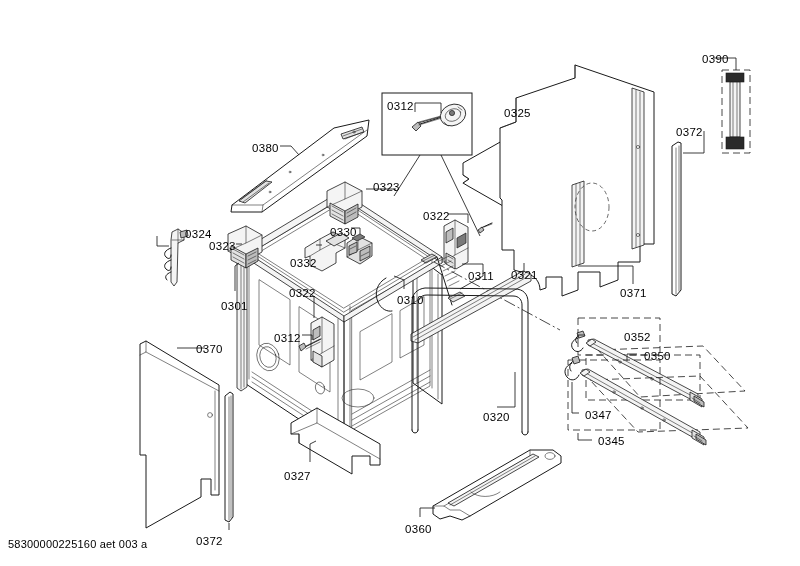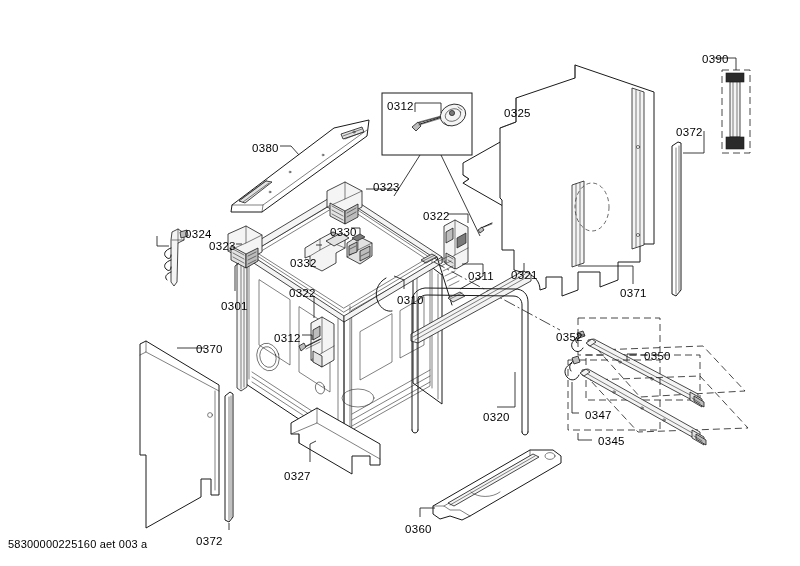--- a/index.html
+++ b/index.html
@@ -397,21 +397,21 @@
       <div class="callout" style="left: 290px; top: 242px; margin-top: 16px;">0332</div>
       <div class="callout" style="left: 423px; top: 211px;">0322</div>
       <div class="callout" style="left: 468px; top: 271px;">0311</div>
       <div class="callout" style="left: 511px; top: 258px; margin-top: 12px;">0321</div>
       <div class="callout" style="left: 221px; top: 301px;">0301</div>
       <div class="callout" style="left: 289px; top: 288px;">0322</div>
       <div class="callout" style="left: 397px; top: 295px;">0310</div>
       <div class="callout" style="left: 620px; top: 288px;">0371</div>
       <div class="callout" style="left: 274px; top: 333px;">0312</div>
       <div class="callout" style="left: 172px; top: 344px; padding-left: 24px;">0370</div>
-      <div class="callout" style="left: 556px; top: 332px;">0352</div>
+      <div class="callout" style="left: 624px; top: 332px;">0352</div>
       <div class="callout" style="left: 644px; top: 351px;">0350</div>
       <div class="callout" style="left: 585px; top: 410px;">0347</div>
       <div class="callout" style="left: 598px; top: 436px;">0345</div>
       <div class="callout" style="left: 483px; top: 412px;">0320</div>
       <div class="callout" style="left: 284px; top: 471px;">0327</div>
       <div class="callout" style="left: 405px; top: 524px;">0360</div>
       <div class="callout" style="left: 196px; top: 536px;">0372</div>
     </div>
 
   <div id="footer-text">58300000225160 aet 003 a</div>

